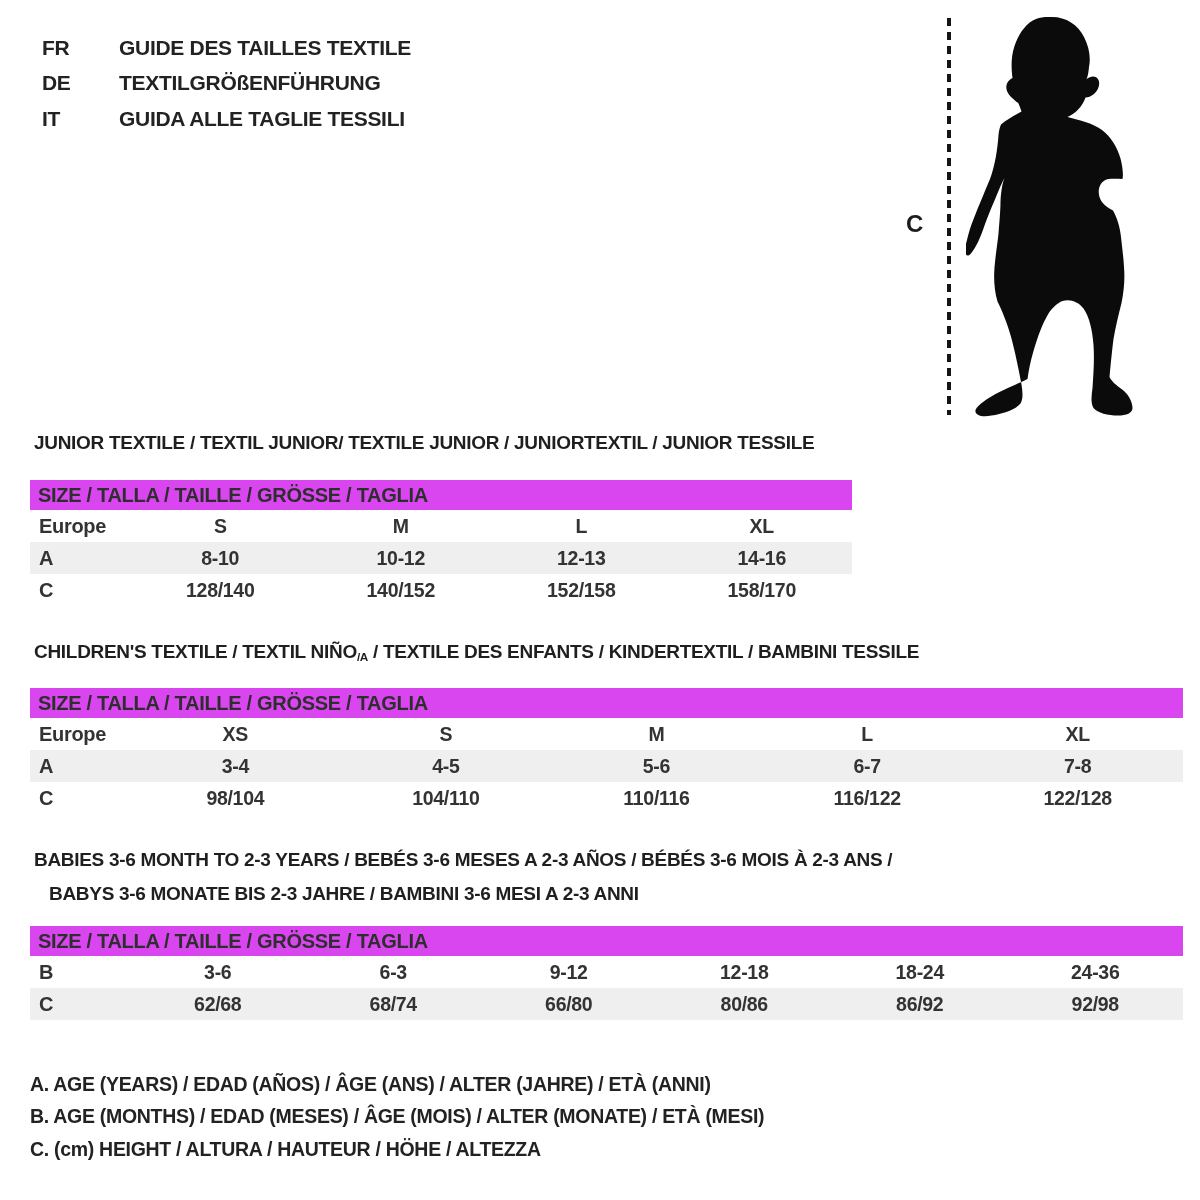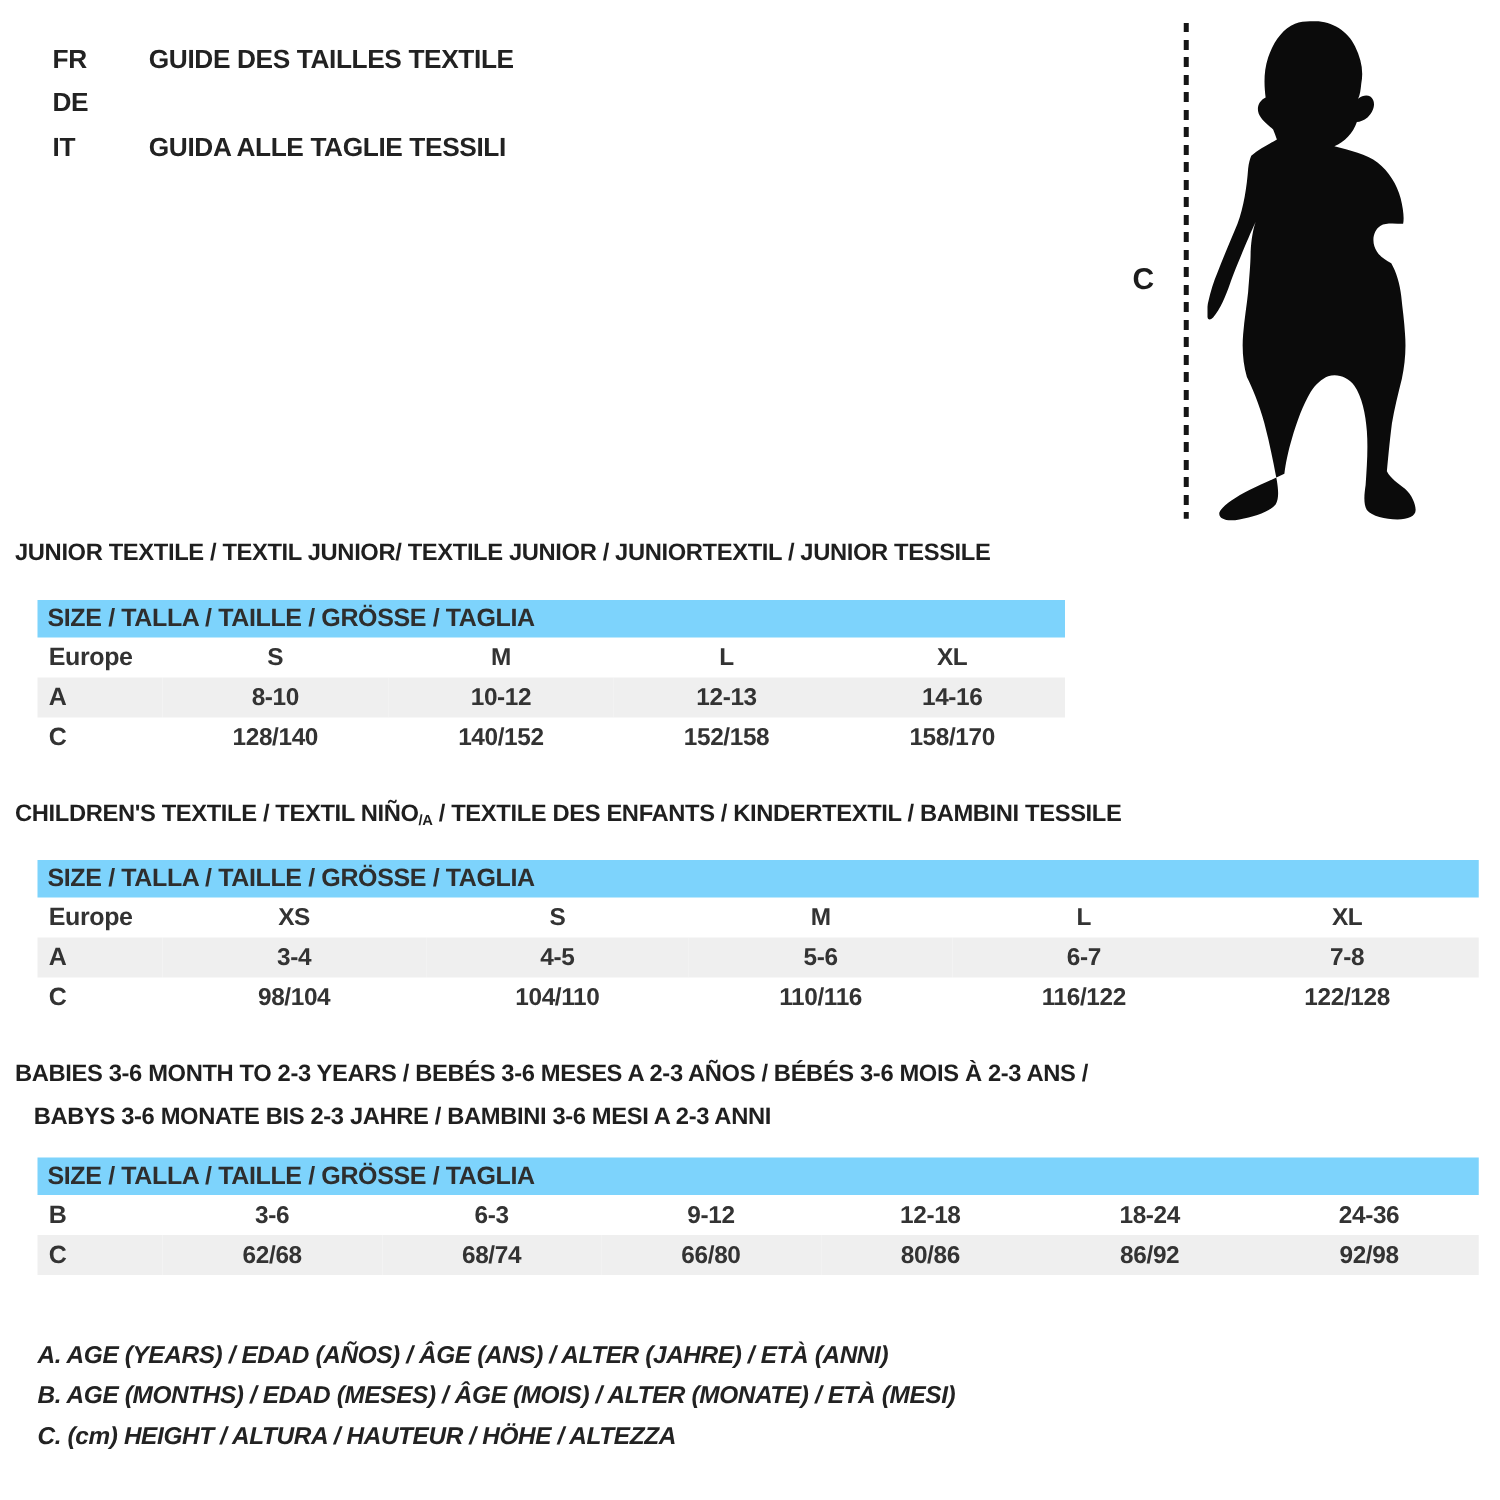--- a/index.html
+++ b/index.html
@@ -20,62 +20,63 @@
   
   .dash-line{
     position:absolute;left:947px;top:18px;width:4px;height:397px;
     background:repeating-linear-gradient(180deg,#151515 0 8px,transparent 8px 14px);
   }
   .c-label{position:absolute;left:906px;top:210px;font-size:24px;font-weight:bold;color:#1c1c1c;}
   .silhouette{position:absolute;left:966px;top:11px;width:170px;height:410px;}
 
   
   .sec-title{
-    position:absolute;left:12px;font-size:19px;font-weight:bold;
+    position:absolute;left:34px;font-size:19px;font-weight:bold;
     letter-spacing:-0.3px;color:#1f1f1f;white-space:nowrap;
   }
   .sub{font-size:0.62em;vertical-align:-0.25em;}
 
   
   table.size-table{
     position:absolute;left:30px;border-collapse:collapse;table-layout:fixed;
   }
   table.size-table td{
     height:32px;text-align:center;font-size:19.5px;font-weight:bold;
     letter-spacing:-0.3px;color:#333;padding:0;vertical-align:middle;
   }
   table.size-table td.bar{
-    background:#7dd3fc;text-align:left;padding-left:8px;height:30px;
+    background:#d946ef;text-align:left;padding-left:8px;height:30px;
     font-size:20px;color:#2e2e2e;
   }
   table.size-table td.rlabel{text-align:left;padding-left:9px;font-size:20px;}
   table.size-table tr.alt td{background:#efefef;}
   .w-junior{width:822px;}
   .w-full{width:1153px;}
   col.lab{width:100px;}
 
   
-  .legend{position:absolute;left:30px;top:1068px;font-style:italic;}
+  .legend{position:absolute;left:30px;top:1068px;}
   .legend-line{
     height:32.5px;display:flex;align-items:center;font-size:19.5px;
     font-weight:bold;letter-spacing:-0.3px;color:#222;white-space:nowrap;
   }
 </style>
 </head>
 <body>
 
 <div class="canvas">
 
   <div class="lang-block">
     <div class="lang-row">
       <span class="lang-code">FR</span>
       <span class="lang-title">GUIDE DES TAILLES TEXTILE</span>
     </div>
     <div class="lang-row">
       <span class="lang-code">DE</span>
+      <span class="lang-title">TEXTILGRÖßENFÜHRUNG</span>
     </div>
     <div class="lang-row">
       <span class="lang-code">IT</span>
       <span class="lang-title">GUIDA ALLE TAGLIE TESSILI</span>
     </div>
   </div>
 
   <div class="dash-line"></div>
   <div class="c-label">C</div>
   <svg class="silhouette" viewBox="0 0 170 410" aria-hidden="true">

